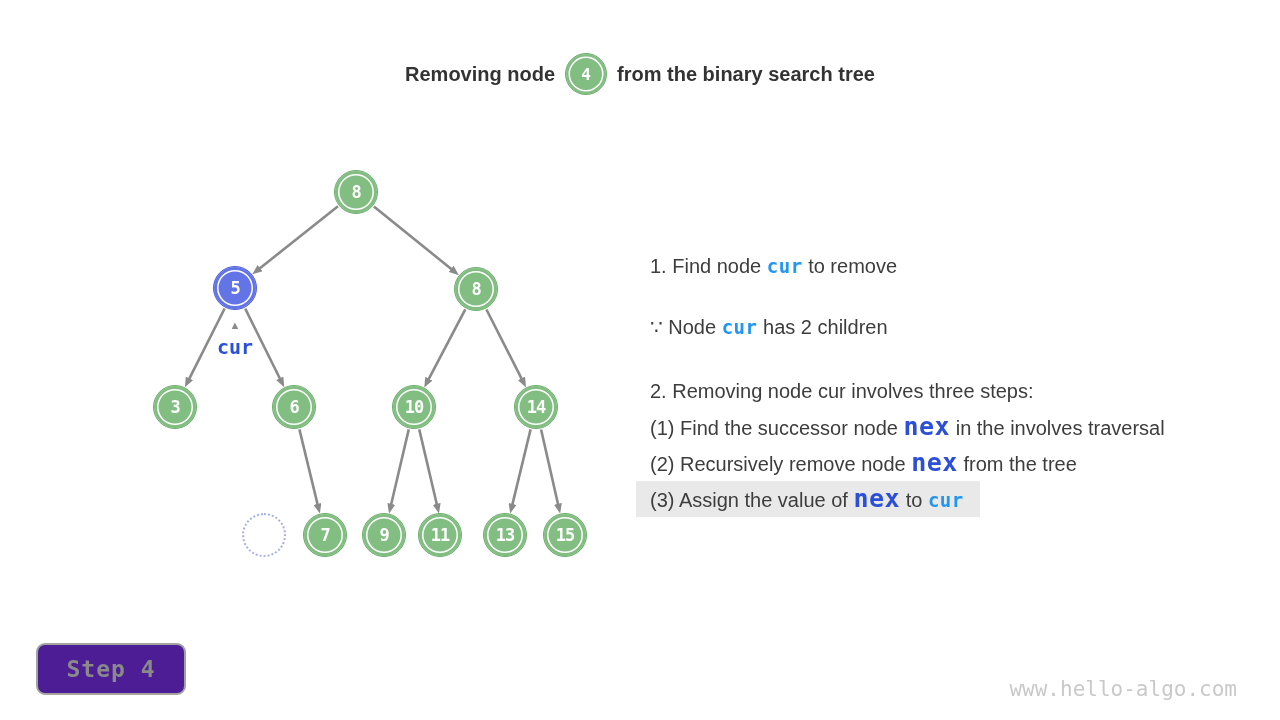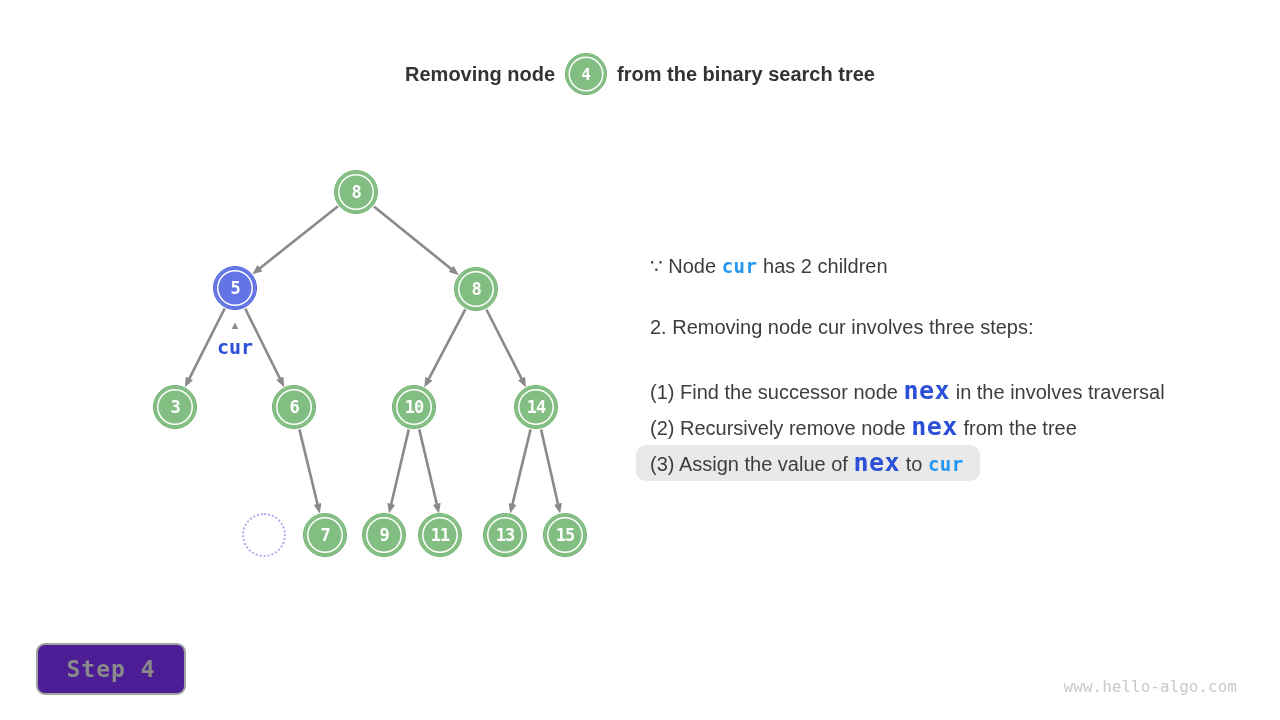--- a/index.html
+++ b/index.html
@@ -33,36 +33,36 @@
   .cur-label{position:absolute;transform:translateX(-50%);
     font-family:"DejaVu Sans Mono",monospace;font-weight:bold;font-size:20px;
     color:var(--nex-blue);line-height:20px;}
 
   
   #notes{position:absolute;left:636px;top:248px;}
   .note-line{height:36px;line-height:36px;font-size:20px;color:var(--text-dark);
     padding:0 16px 0 14px;white-space:nowrap;width:fit-content;}
   .note-line:nth-child(1){margin-bottom:25px;}
   .note-line:nth-child(2){margin-bottom:28px;}
-  .note-line.hl{background:var(--highlight-bg);border-radius:10px;}
+  .note-line.hl{background:var(--highlight-bg);border-radius:0;}
   .seg-cur{color:var(--cur-blue);font-family:"DejaVu Sans Mono",monospace;
     font-weight:bold;font-size:19px;letter-spacing:0.5px;}
   .seg-nex{color:var(--nex-blue);font-family:"DejaVu Sans Mono",monospace;
     font-weight:bold;font-size:25px;letter-spacing:0.5px;}
 
   
   .step-box{position:absolute;left:36px;top:643px;width:146px;height:48px;
     background:#4c1d95;border:2px solid #a3a3a3;border-radius:9px;
     display:flex;align-items:center;justify-content:center;
     font-family:"DejaVu Sans Mono",monospace;font-weight:bold;font-size:23px;
     color:var(--step-gray);letter-spacing:1px;}
 
   
   .watermark{position:absolute;right:43px;top:677px;
-    font-family:"DejaVu Sans Mono",monospace;font-size:16px;color:var(--watermark-gray);}
+    font-family:"DejaVu Sans Mono",monospace;font-size:21px;color:var(--watermark-gray);}
 </style>
 </head>
 <body>
 
 <div class="stage">
 
   <div class="title-row">
     <span>Removing node</span>
     <span class="title-circle">
       <span>4</span>
@@ -104,20 +104,21 @@
       <div class="tnode green" style="left: 362px; top: 513px;">9</div>
       <div class="tnode green" style="left: 418px; top: 513px;">11</div>
       <div class="tnode green" style="left: 483px; top: 513px;">13</div>
       <div class="tnode green" style="left: 543px; top: 513px;">15</div>
     </div>
 
   <div class="cur-caret" style="left: 235px; top: 320px;">▲</div>
   <div class="cur-label" style="left: 235px; top: 337px;">cur</div>
 
   <div id="notes">
+      <div class="note-line"><span>1. Find node </span><span class="seg-cur">cur</span><span> to remove</span></div>
       <div class="note-line"><span>∵ Node </span><span class="seg-cur">cur</span><span> has 2 children</span></div>
       <div class="note-line"><span>2. Removing node cur involves three steps:</span></div>
       <div class="note-line"><span>(1) Find the successor node </span><span class="seg-nex">nex</span><span> in the involves traversal</span></div>
       <div class="note-line"><span>(2) Recursively remove node </span><span class="seg-nex">nex</span><span> from the tree</span></div>
       <div class="note-line hl"><span>(3) Assign the value of </span><span class="seg-nex">nex</span><span> to </span><span class="seg-cur">cur</span></div>
     </div>
 
   <div class="step-box">
     <span>Step 4</span>
   </div>

